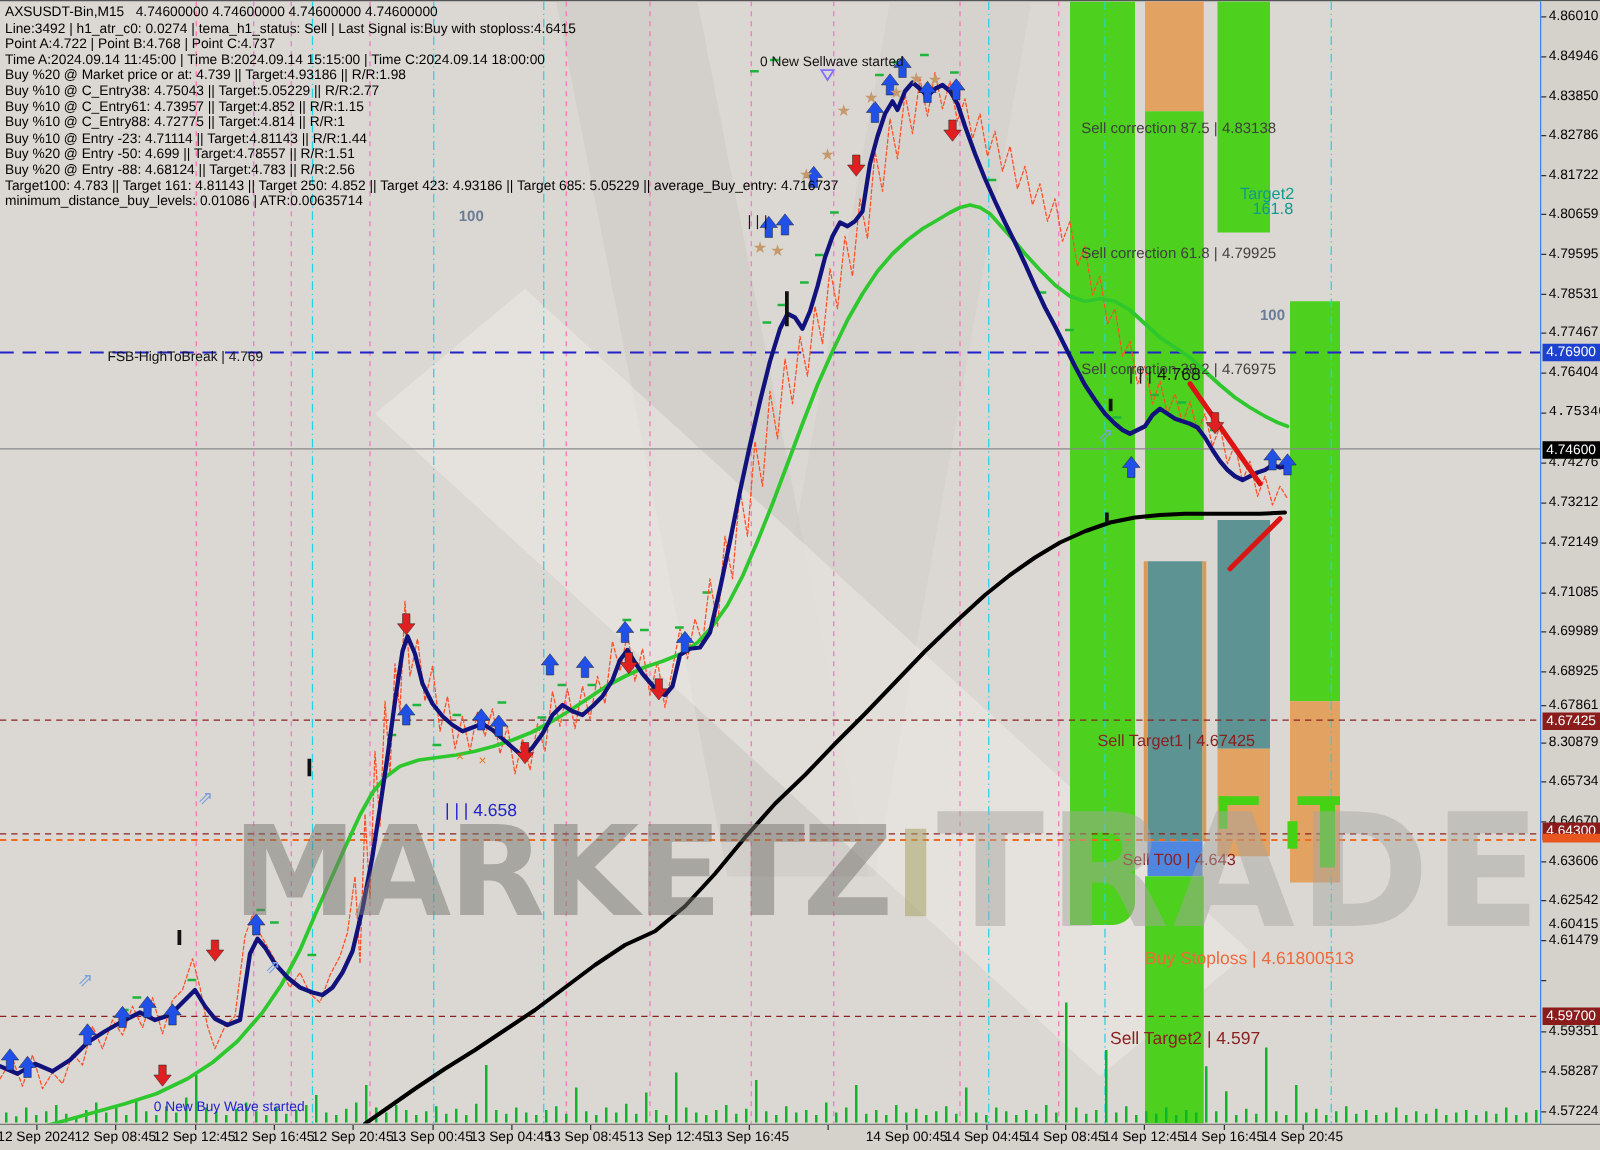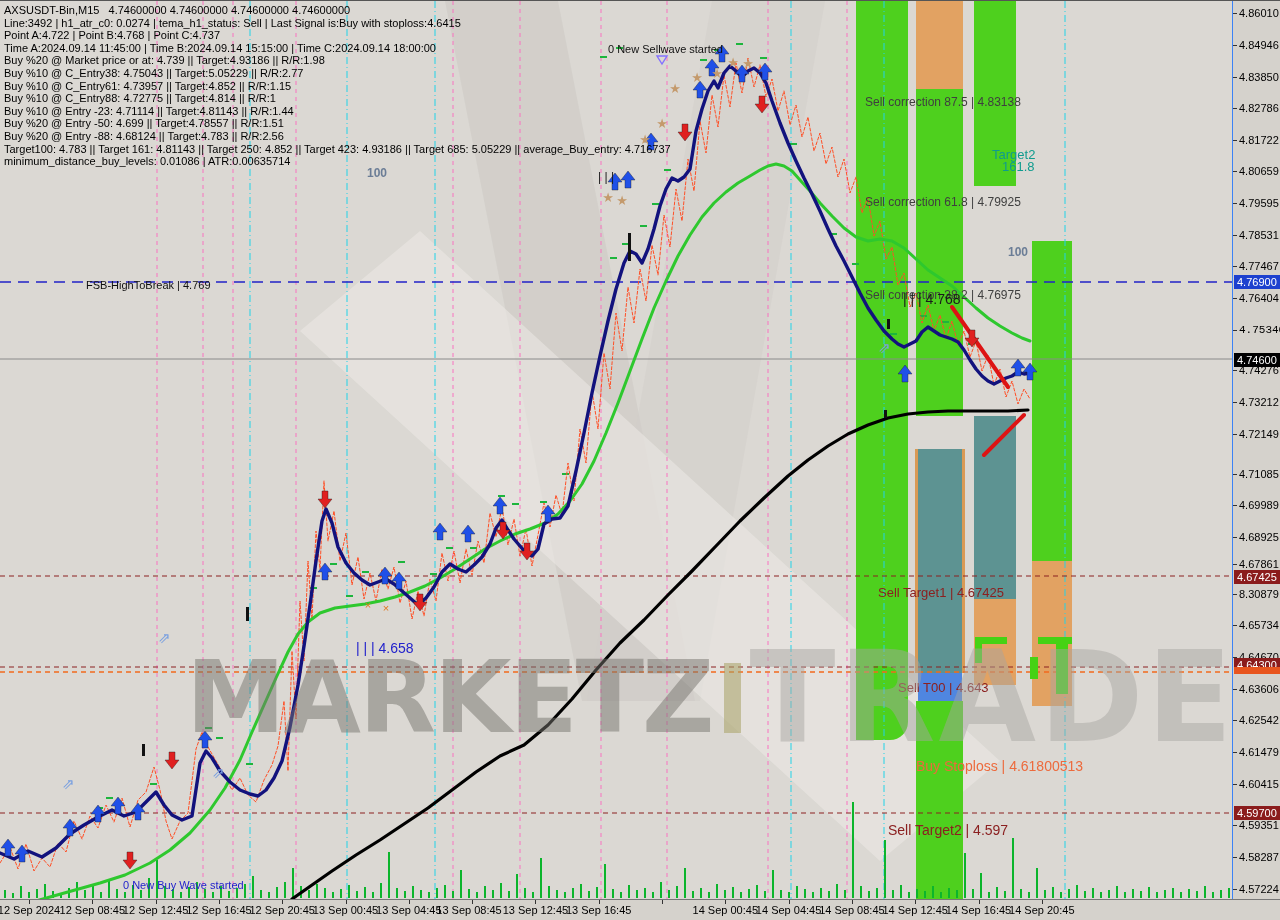--- a/index.html
+++ b/index.html
@@ -407,21 +407,21 @@
       <div class="tick" style="top: 618px;">4.65734</div>
       <div class="tickmark" style="top: 656px;"></div>
       <div class="tick" style="top: 650px;">4.64670</div>
       <div class="tickmark" style="top: 688px;"></div>
       <div class="tick" style="top: 682px;">4.63606</div>
       <div class="tickmark" style="top: 719px;"></div>
       <div class="tick" style="top: 713px;">4.62542</div>
       <div class="tickmark" style="top: 751px;"></div>
       <div class="tick" style="top: 745px;">4.61479</div>
       <div class="tickmark" style="top: 783px;"></div>
-      <div class="tick" style="top: 777px;">4.60415</div>
+      <div class="tick" style="top: 732px;">4.60415</div>
       <div class="tickmark" style="top: 824px;"></div>
       <div class="tick" style="top: 818px;">4.59351</div>
       <div class="tickmark" style="top: 856px;"></div>
       <div class="tick" style="top: 850px;">4.58287</div>
       <div class="tickmark" style="top: 888px;"></div>
       <div class="tick" style="top: 882px;">4.57224</div>
       <div class="hl" style="top: 274px; background: rgb(29, 65, 207);">4.76900</div>
       <div class="hl" style="top: 352px; background: rgb(0, 0, 0);">4.74600</div>
       <div class="hl" style="top: 569px; background: rgb(139, 28, 28);">4.67425</div>
       <div class="hl" style="top: 657px; background: rgb(139, 28, 28);">4.64300</div>

